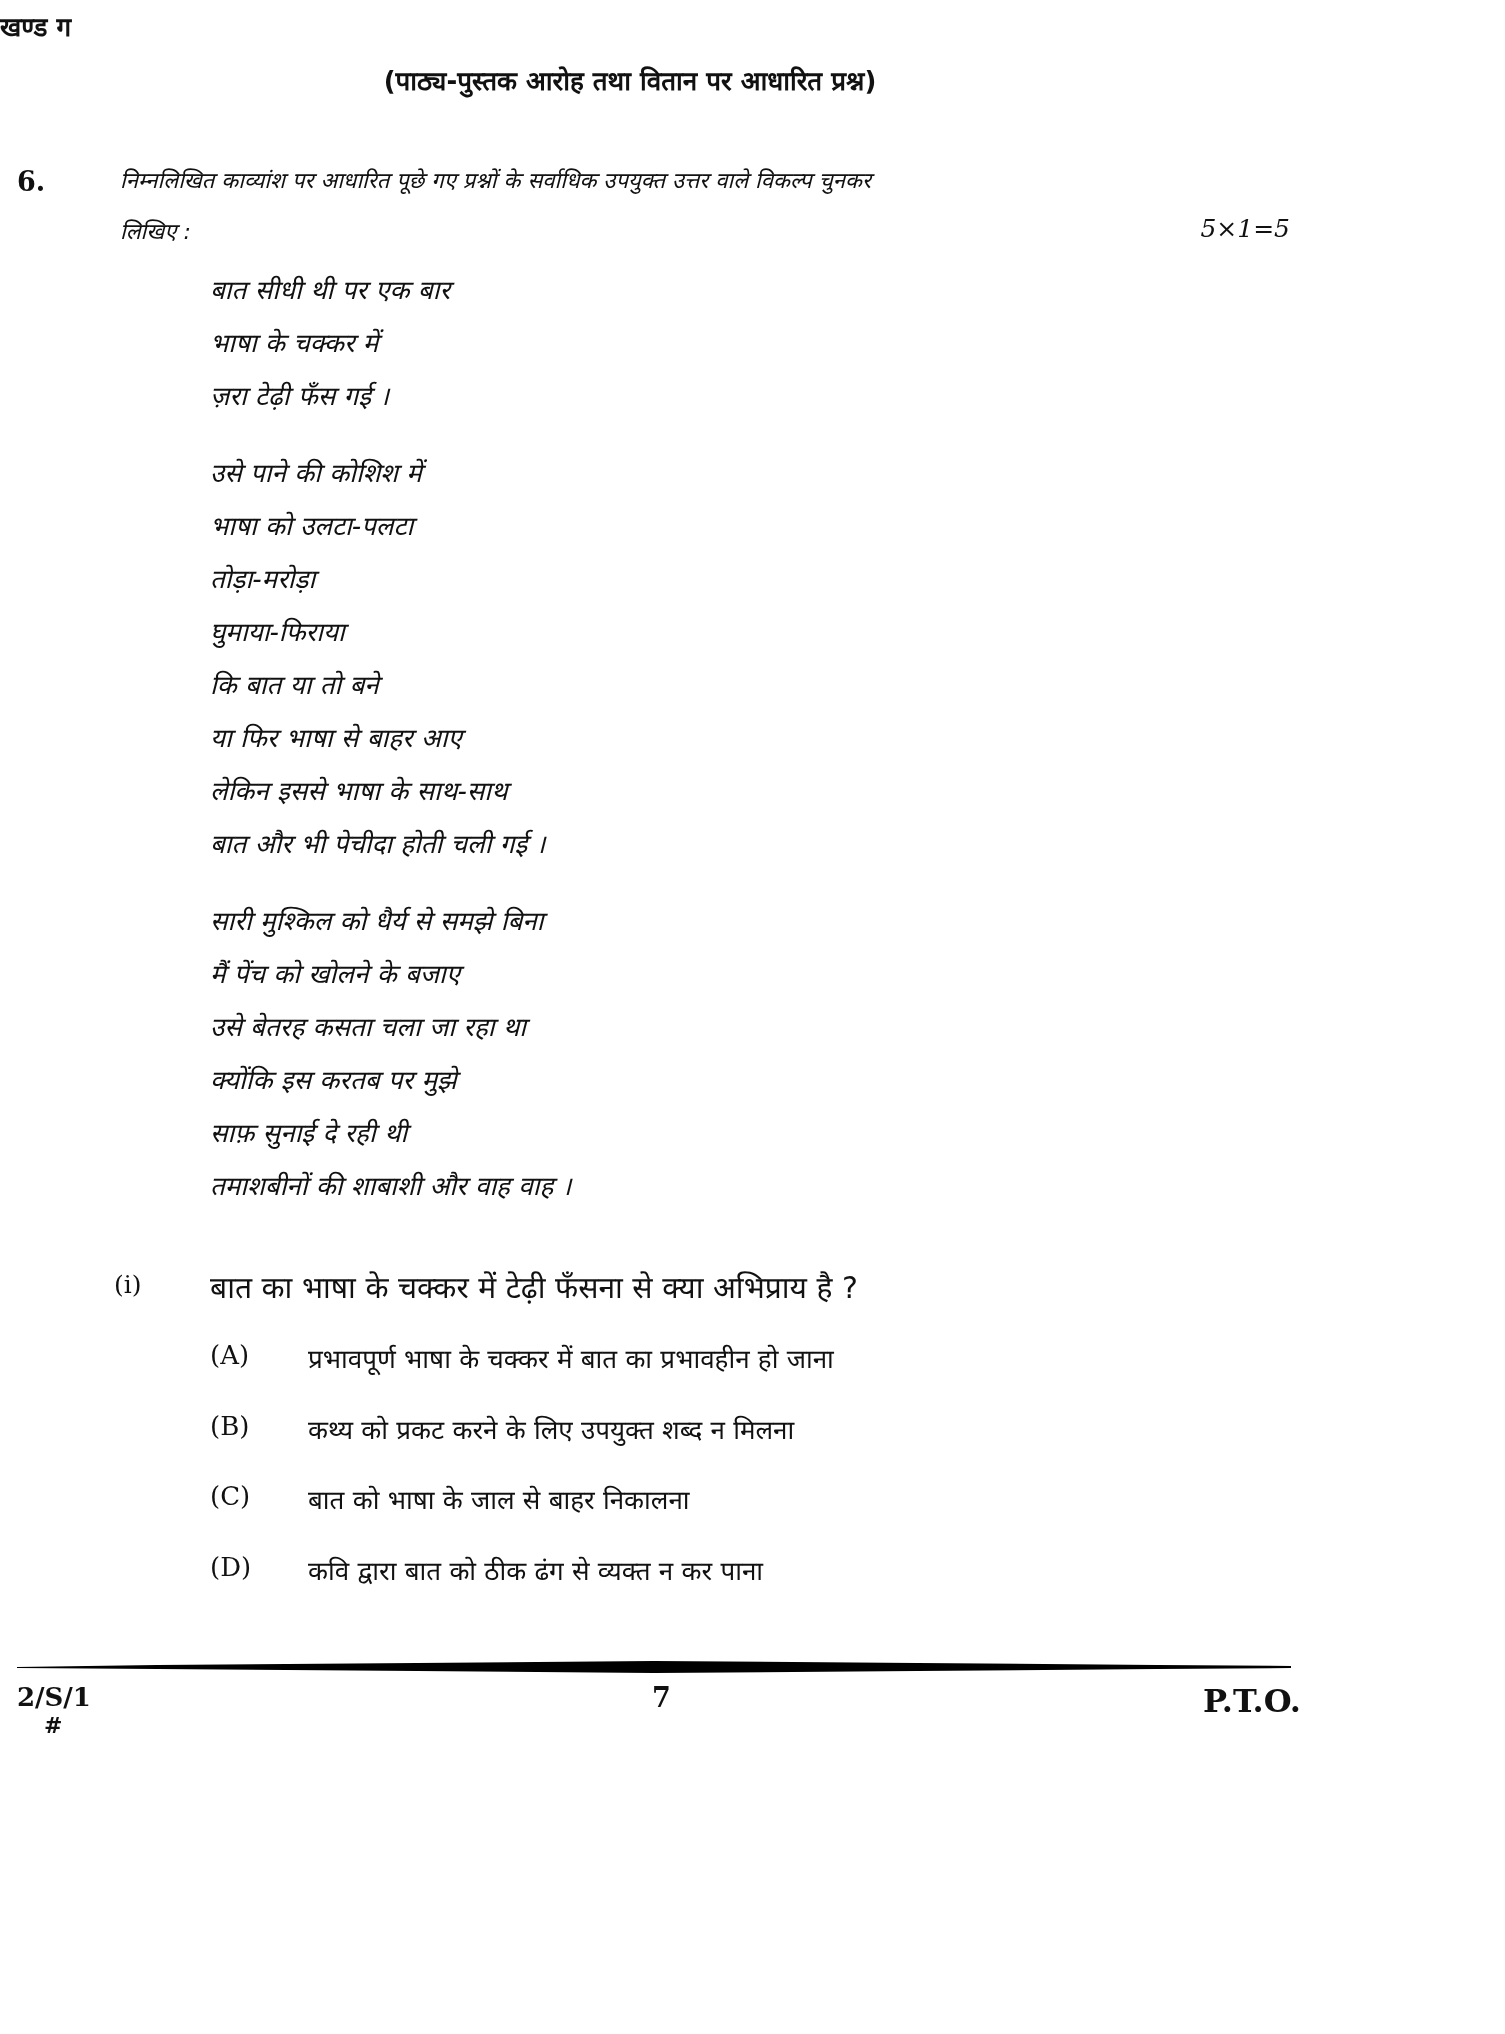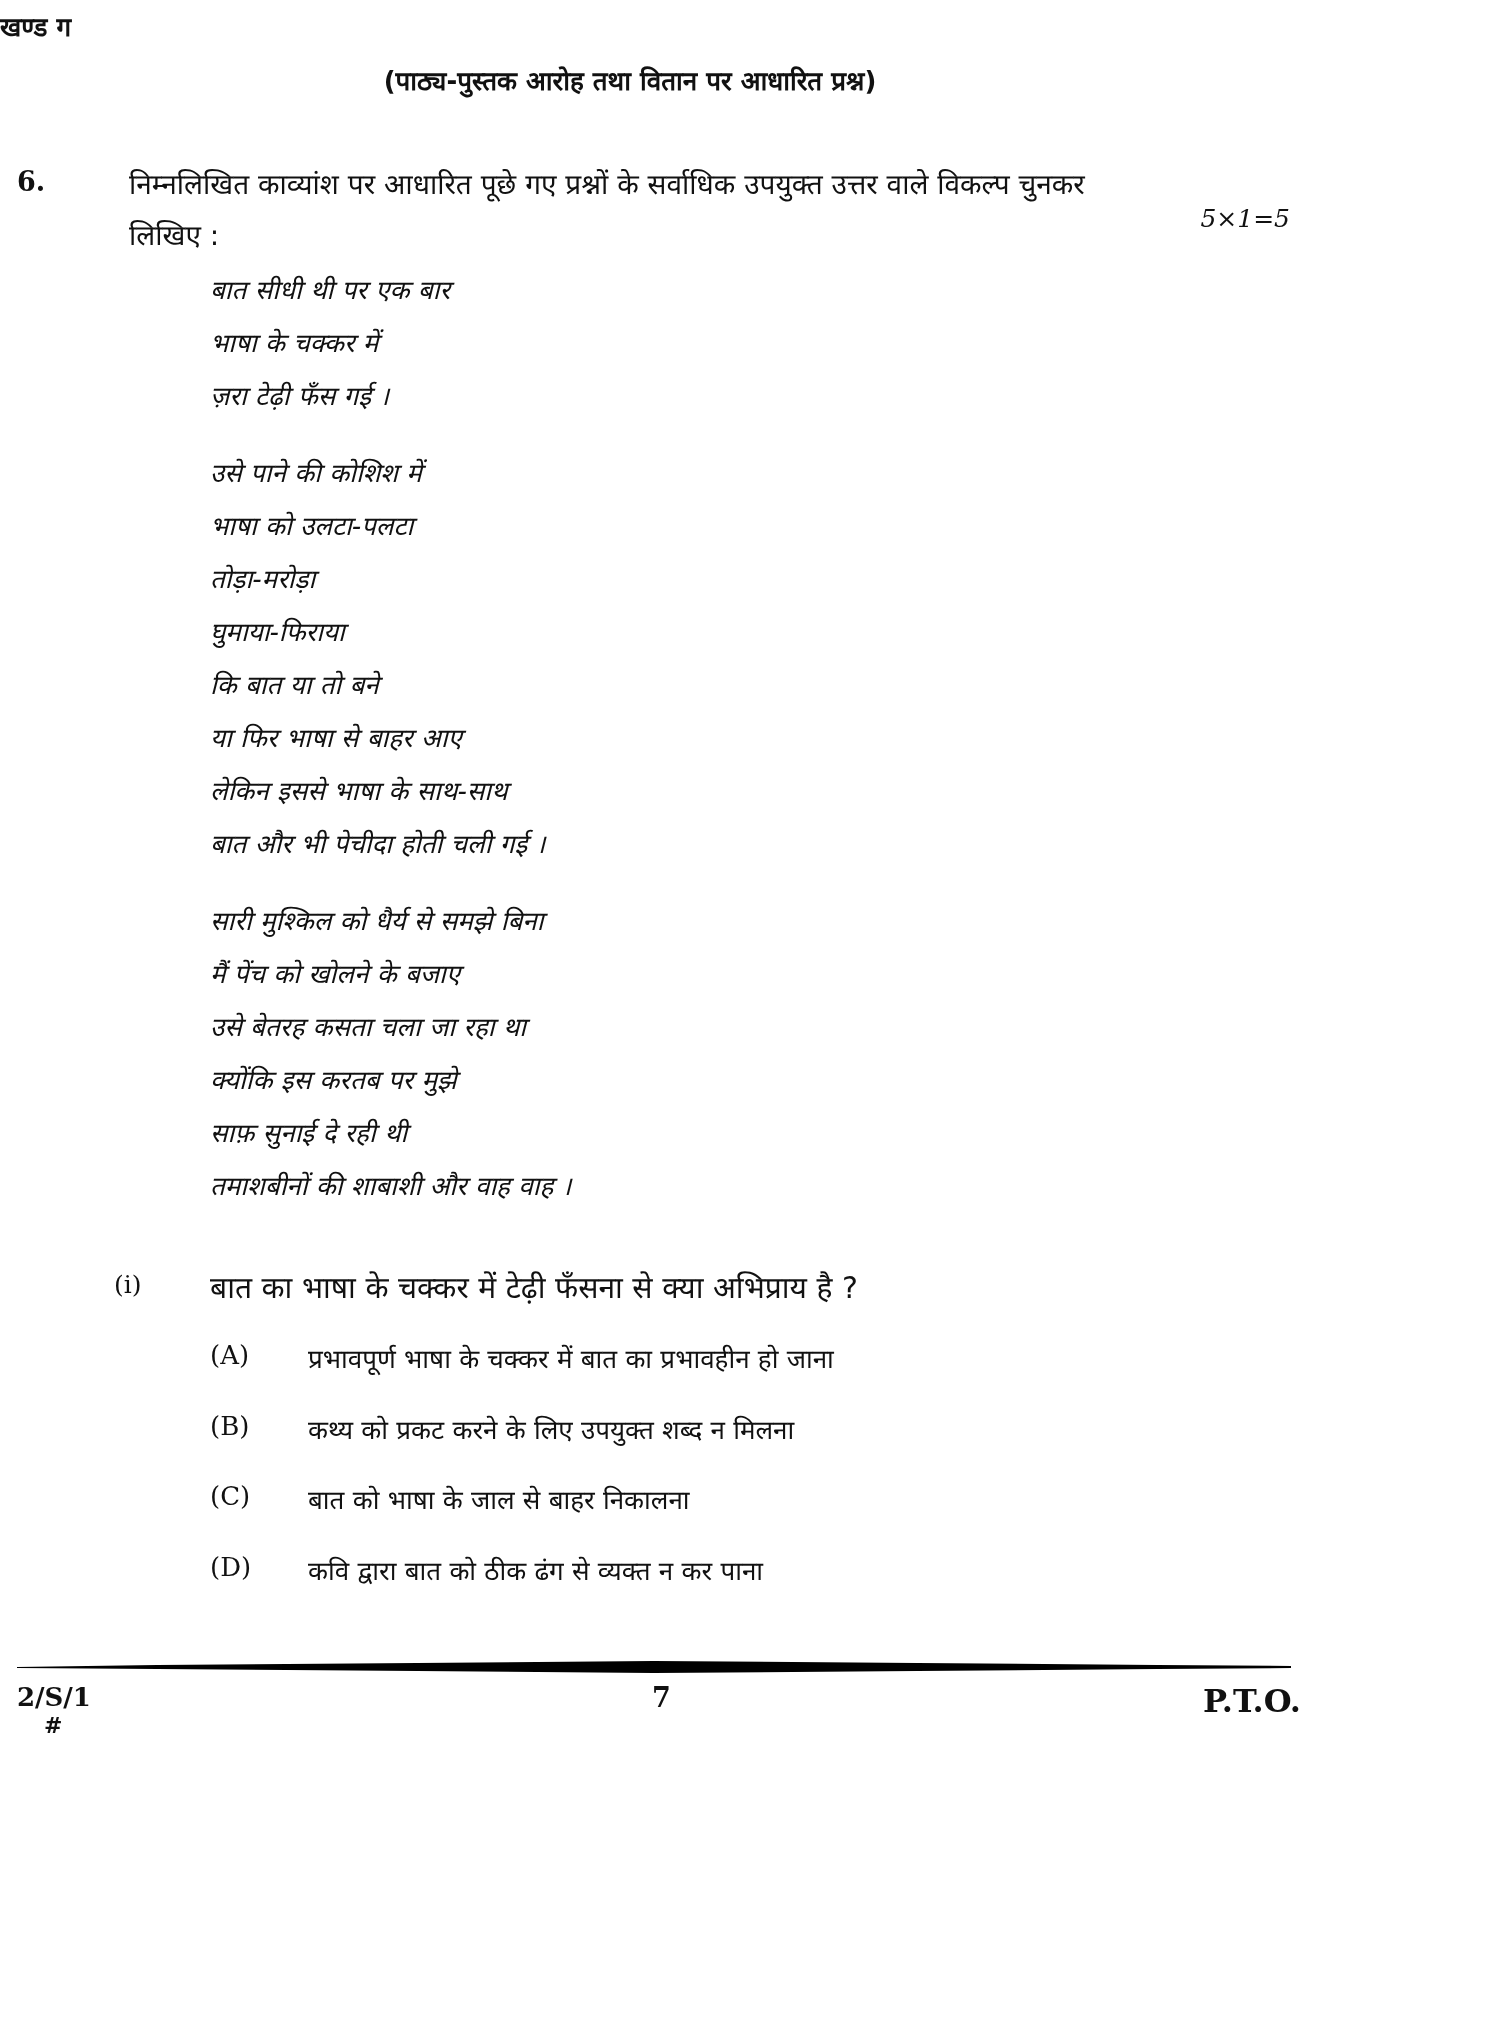--- a/index.html
+++ b/index.html
@@ -4,22 +4,22 @@
   <style>
     html, body { margin: 0; padding: 0; background: #ffffff; }
     body {
       width: 1505px; height: 2034px; position: relative; overflow: hidden;
       color: #111111; font-family: "DejaVu Sans", sans-serif;
     }
     .abs { position: absolute; white-space: nowrap; }
     .section-title { left: 0; width: 1260px; text-align: left; top: 8px; font-size: 26px; font-weight: bold; }
     .section-subtitle { left: 0; width: 1260px; text-align: center; top: 62px; font-size: 26px; font-weight: bold; }
     .q-num { left: 17px; top: 166px; font-family: "DejaVu Serif", serif; font-weight: bold; font-size: 27px; }
-    .q-instr { left: 129px; font-size: 28px; }
-    .marks { right: 215px; top: 204px; font-family: "DejaVu Serif", serif; font-style: italic; font-size: 25px; }
+    .q-instr { left: 120px; font-size: 22px; font-style: italic; }
+    .marks { right: 215px; top: 214px; font-family: "DejaVu Serif", serif; font-style: italic; font-size: 25px; }
     .poem { left: 210px; top: 270px; font-size: 26px; }
     .stanza { margin-bottom: 24px; font-style: italic; }
     .poem-line { height: 53px; line-height: 40px; white-space: nowrap; }
     .sub-q-label { left: 114px; top: 1270px; font-family: "DejaVu Serif", serif; font-size: 25px; }
     .sub-q-text { left: 210px; top: 1266px; font-size: 30px; }
     .options { left: 210px; top: 1340px; }
     .option { height: 70.5px; display: flex; align-items: flex-start; }
     .option-label { width: 98px; font-family: "DejaVu Serif", serif; font-size: 26px; }
     .option-text { font-size: 26px; white-space: nowrap; }
     .footer-rule {

